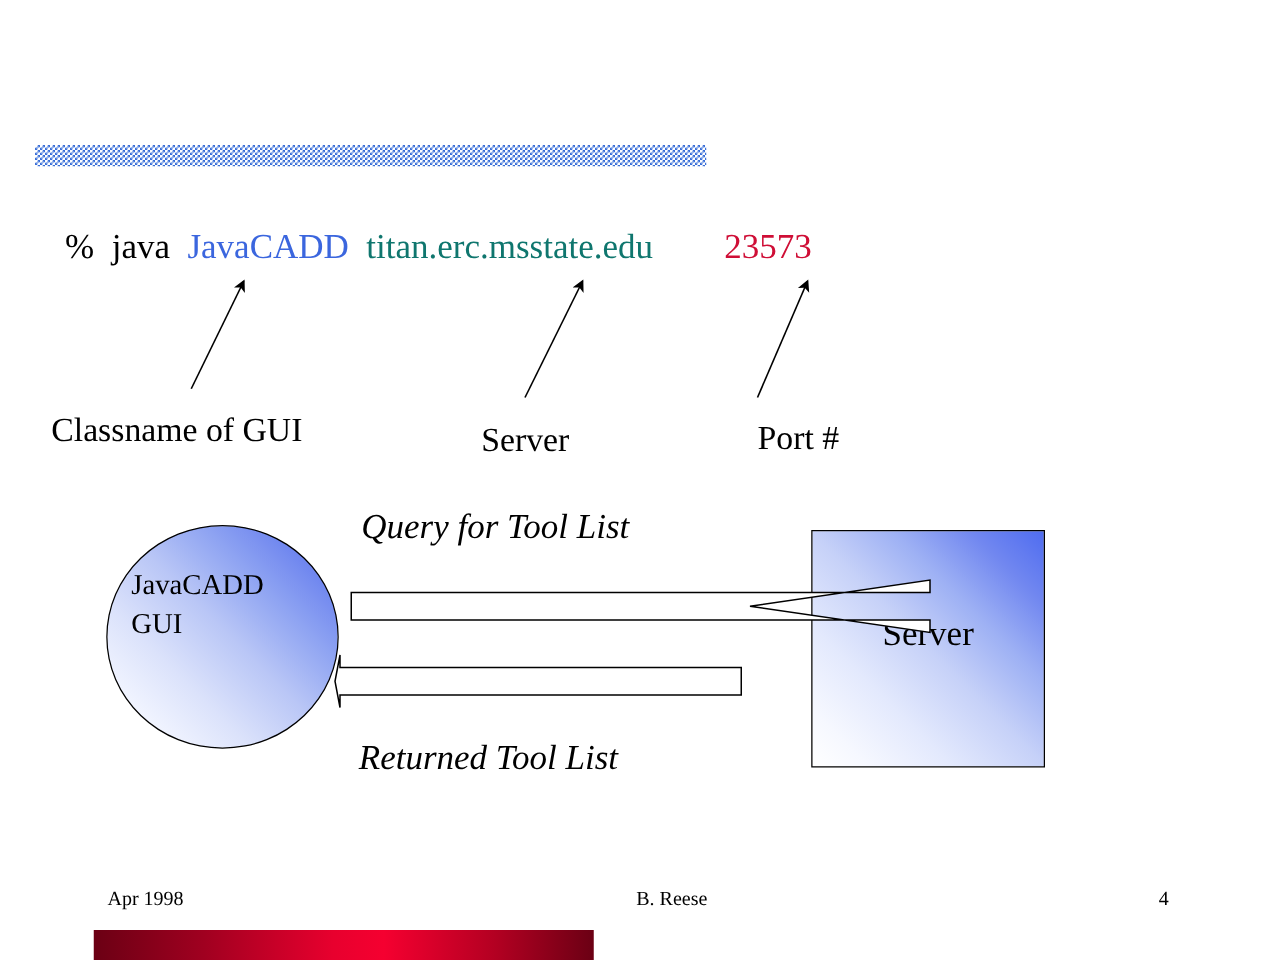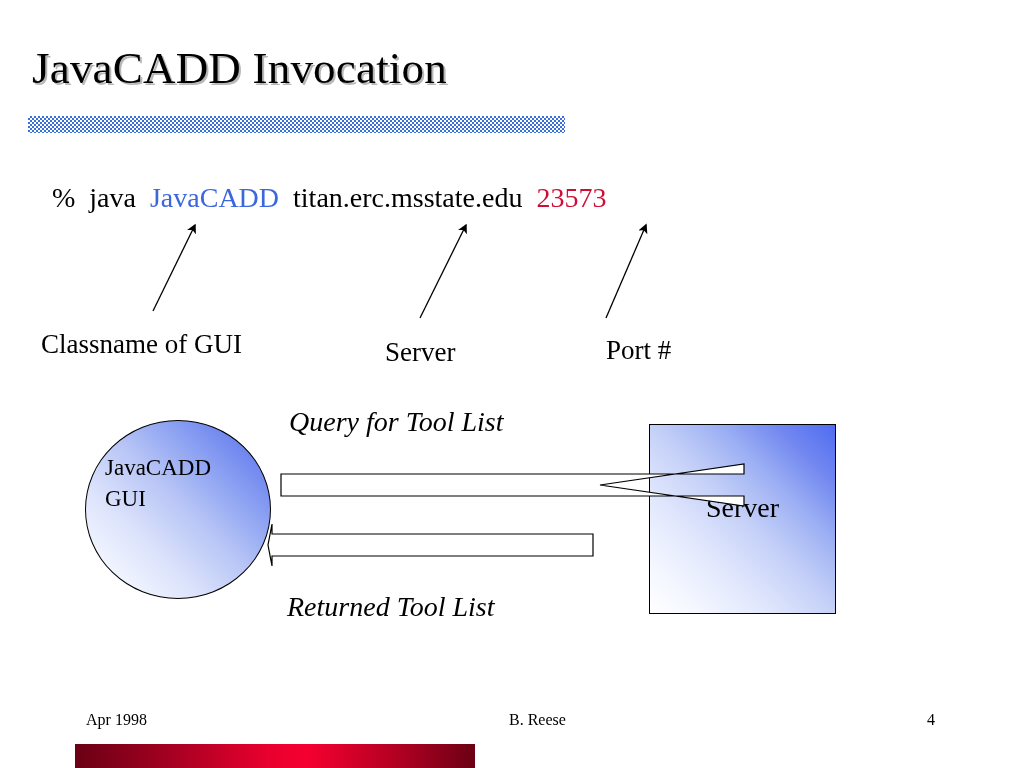--- a/index.html
+++ b/index.html
@@ -53,22 +53,22 @@
     left: 52px;
     top: 180px;
     font-size: 28px;
     line-height: 36px;
     white-space: nowrap;
     color: #000000;
   }
   #command-line .tok { display: inline; }
   .tok-prompt  { color: #000000; }
   .tok-class   { color: #3b66de; }
-  .tok-host    { color: #000000; }
-  .tok-port    { color: #cf0e36; }
+  .tok-host    { color: #0f766e; }
+  .tok-port    { color: #cf0e36; margin-left: 43px; }
 
   
   .callout-label {
     position: absolute;
     font-size: 27px;
     line-height: 32px;
     color: #000000;
     white-space: nowrap;
   }
   #label-classname { left: 31px;  top: 328px; margin-left: 10px; }
@@ -193,21 +193,20 @@
         #f50030 58%,
         #b40022 80%,
         #6b0014 100%);
   }
 </style>
 </head>
 <body>
 
 <div id="slide">
 
-  <div id="slide-title">JavaCADD Invocation</div>
 
   <div id="title-rule"></div>
 
   <div id="command-line">
     <span class="tok tok-prompt">%</span>&nbsp;
     <span class="tok tok-prompt">java</span>&nbsp;
     <span class="tok tok-class">JavaCADD</span>&nbsp;
     <span class="tok tok-host">titan.erc.msstate.edu</span>&nbsp;
     <span class="tok tok-port">23573</span>
   </div>

